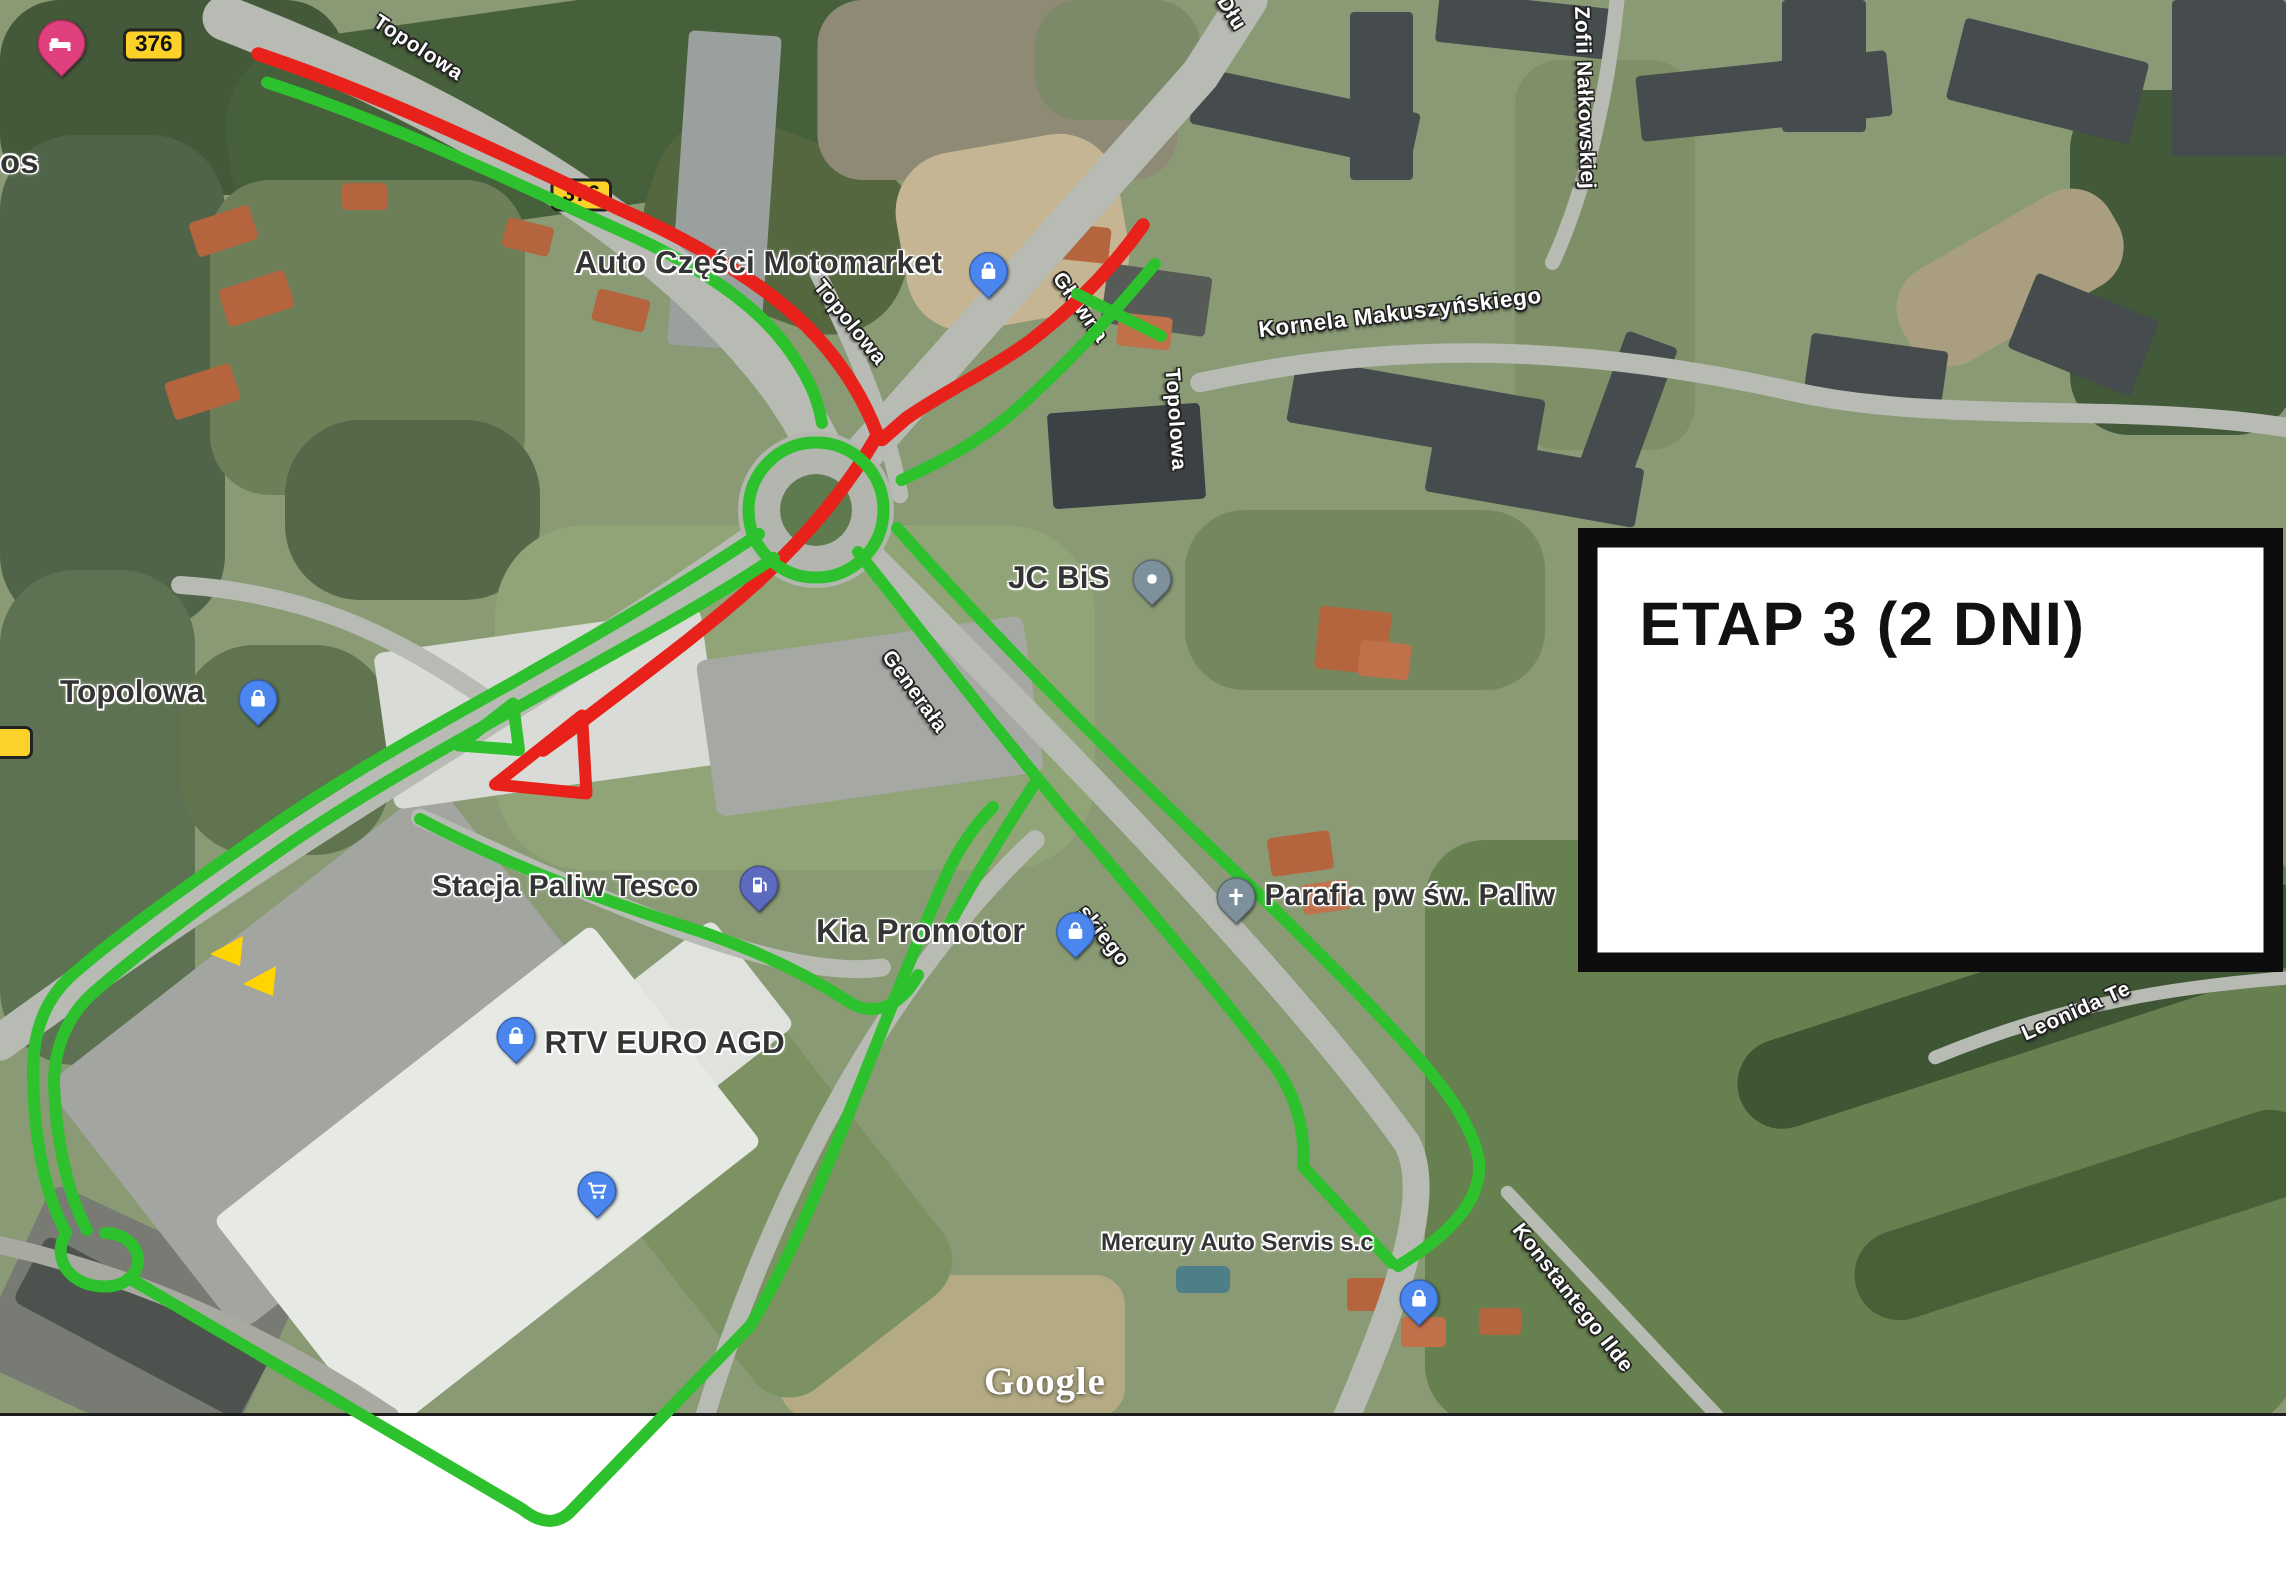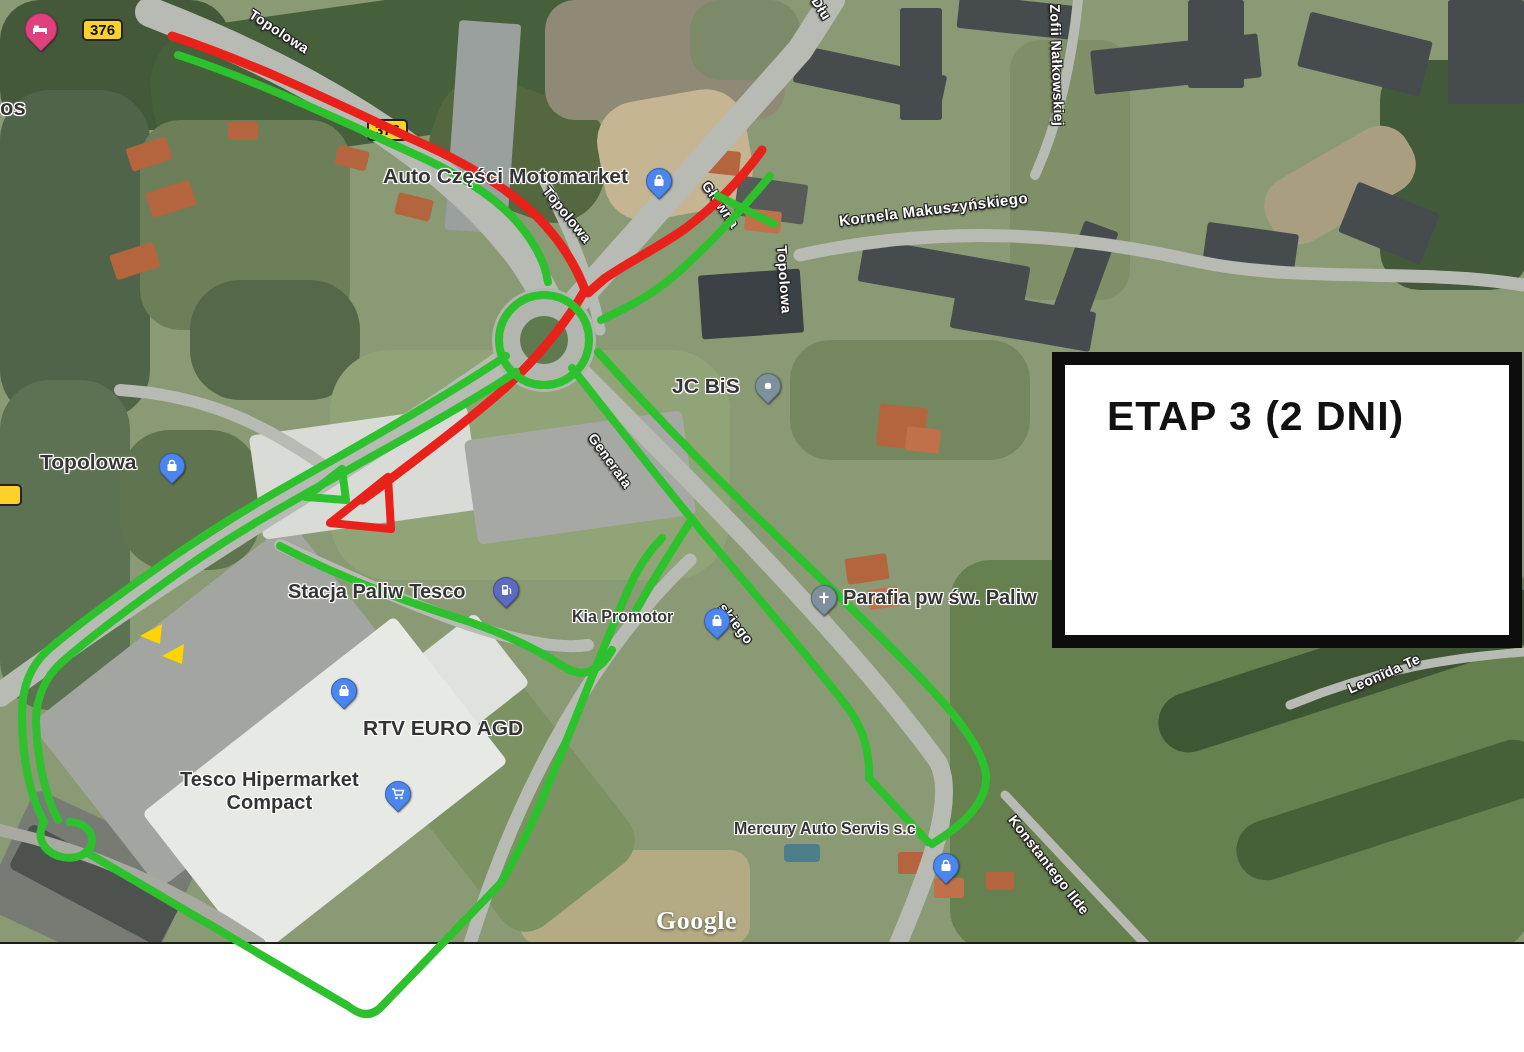--- a/index.html
+++ b/index.html
@@ -42,21 +42,21 @@
   .pin-indigo{background:#5c6bc0;}
   .pin-gray{background:#7d909c;}
   .lodging{width:34px;height:46px;}
   .lodging .pin{width:32px;height:32px;}
   .lodging .glyph{left:8px;top:8px;}
   #stage-box{
     position:absolute;background:var(--box-bg);border:13px solid var(--box-border);
   }
   #stage-box .stage-text{
     font-weight:bold;color:#111;font-size:41px;letter-spacing:1px;
-    padding:28px 0 0 42px;font-family:"Liberation Sans",sans-serif;
+    padding:28px 0 0 28px;font-family:"Liberation Sans",sans-serif;
   }
   #google-wm{
     position:absolute;color:#fff;font-size:26px;font-weight:bold;letter-spacing:.5px;
     text-shadow:0 1px 3px rgba(0,0,0,.65);font-family:"Liberation Serif",serif;
   }
 </style>
 </head>
 <body>
 
 <div id="canvas">
@@ -275,26 +275,22 @@
       <path d="M5.5 6 V5 a2.5 2.5 0 0 1 5 0 V6" stroke="#fff" stroke-width="1.4" fill="none"></path>
       <rect x="3.5" y="6" width="9" height="7" rx="1.2" fill="#fff"></rect>
     </svg>
   </div>
 
   <div class="poi" style="left:0px;top:95px;font-size:22px;">os</div>
   <div class="poi" style="left:383px;top:164px;font-size:21px;">Auto Części Motomarket</div>
   <div class="poi" style="left:672px;top:374px;font-size:21px;">JC BiS</div>
   <div class="poi" style="left:40px;top:450px;font-size:21px;">Topolowa</div>
   <div class="poi" style="left:288px;top:580px;font-size:20px;">Stacja Paliw Tesco</div>
-  <div class="poi" style="left:572px;top:608px;font-size:16px;">Kia Promotor</div>
-  <div class="poi" style="left:363px;top:684px;font-size:21px;margin-top:32px;">RTV EURO AGD</div>
-  <div class="poi" style="left:180px;top:768px;font-size:20px;text-align:center;">
-    <div>Tesco Hipermarket</div>
-    <div>Compact</div>
-  </div>
+  <div class="poi" style="left:544px;top:608px;font-size:22px;">Kia Promotor</div>
+  <div class="poi" style="left:363px;top:684px;font-size:21px;">RTV EURO AGD</div>
   <div class="poi" style="left:843px;top:586px;font-size:20px;">Parafia pw św. Paliw</div>
   <div class="poi" style="left:734px;top:820px;font-size:16px;">Mercury Auto Servis s.c</div>
 
   <div id="stage-box" style="left:1052px;top:352px;width:470px;height:296px;">
     <div class="stage-text">ETAP 3 (2 DNI)</div>
   </div>
 
   <div id="google-wm" style="left:656px;top:896px;margin-top:10px;">Google</div>
 
 </div>

